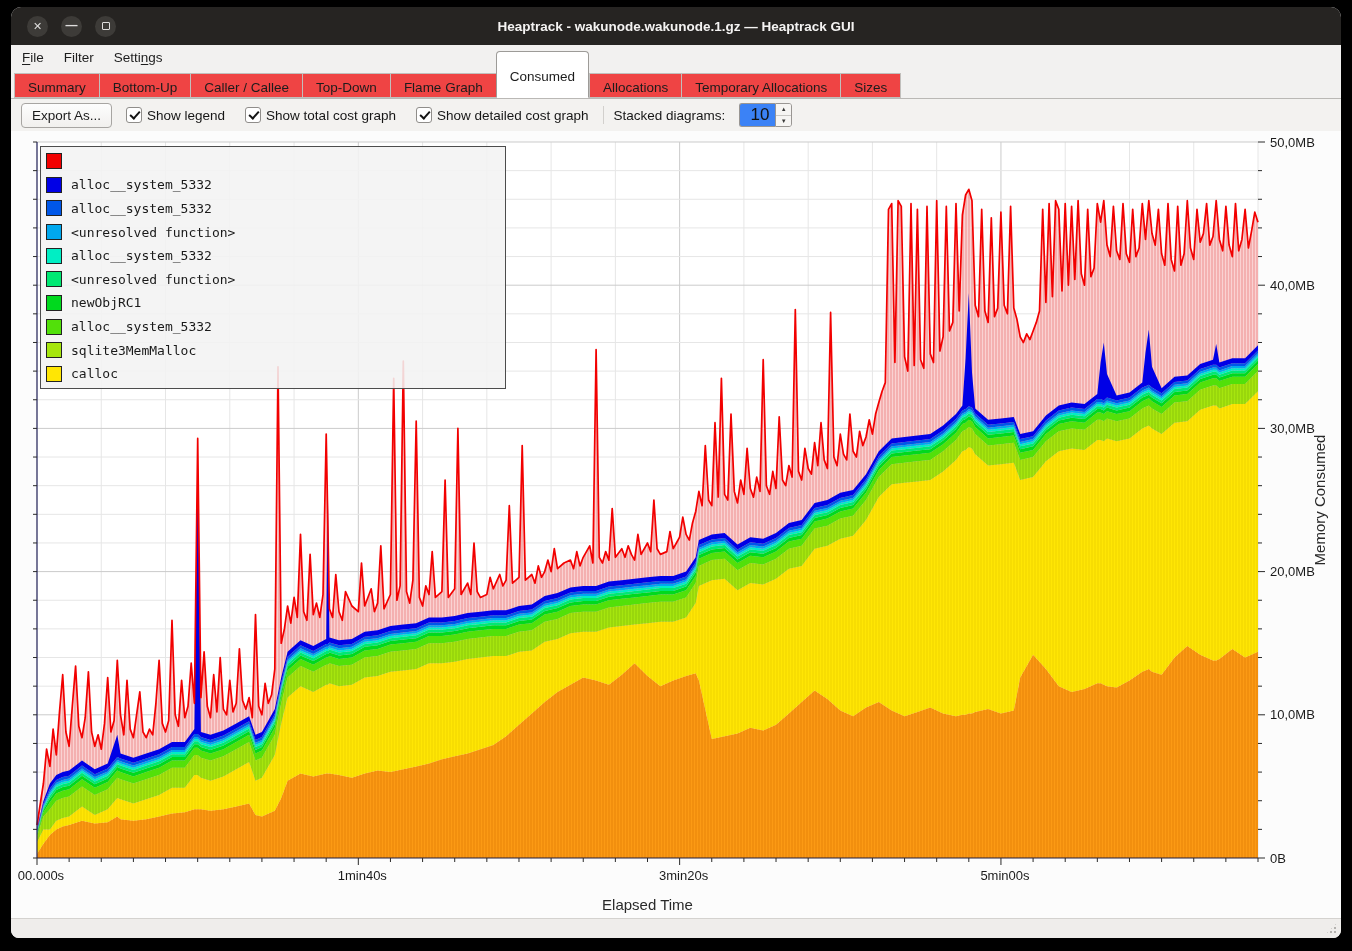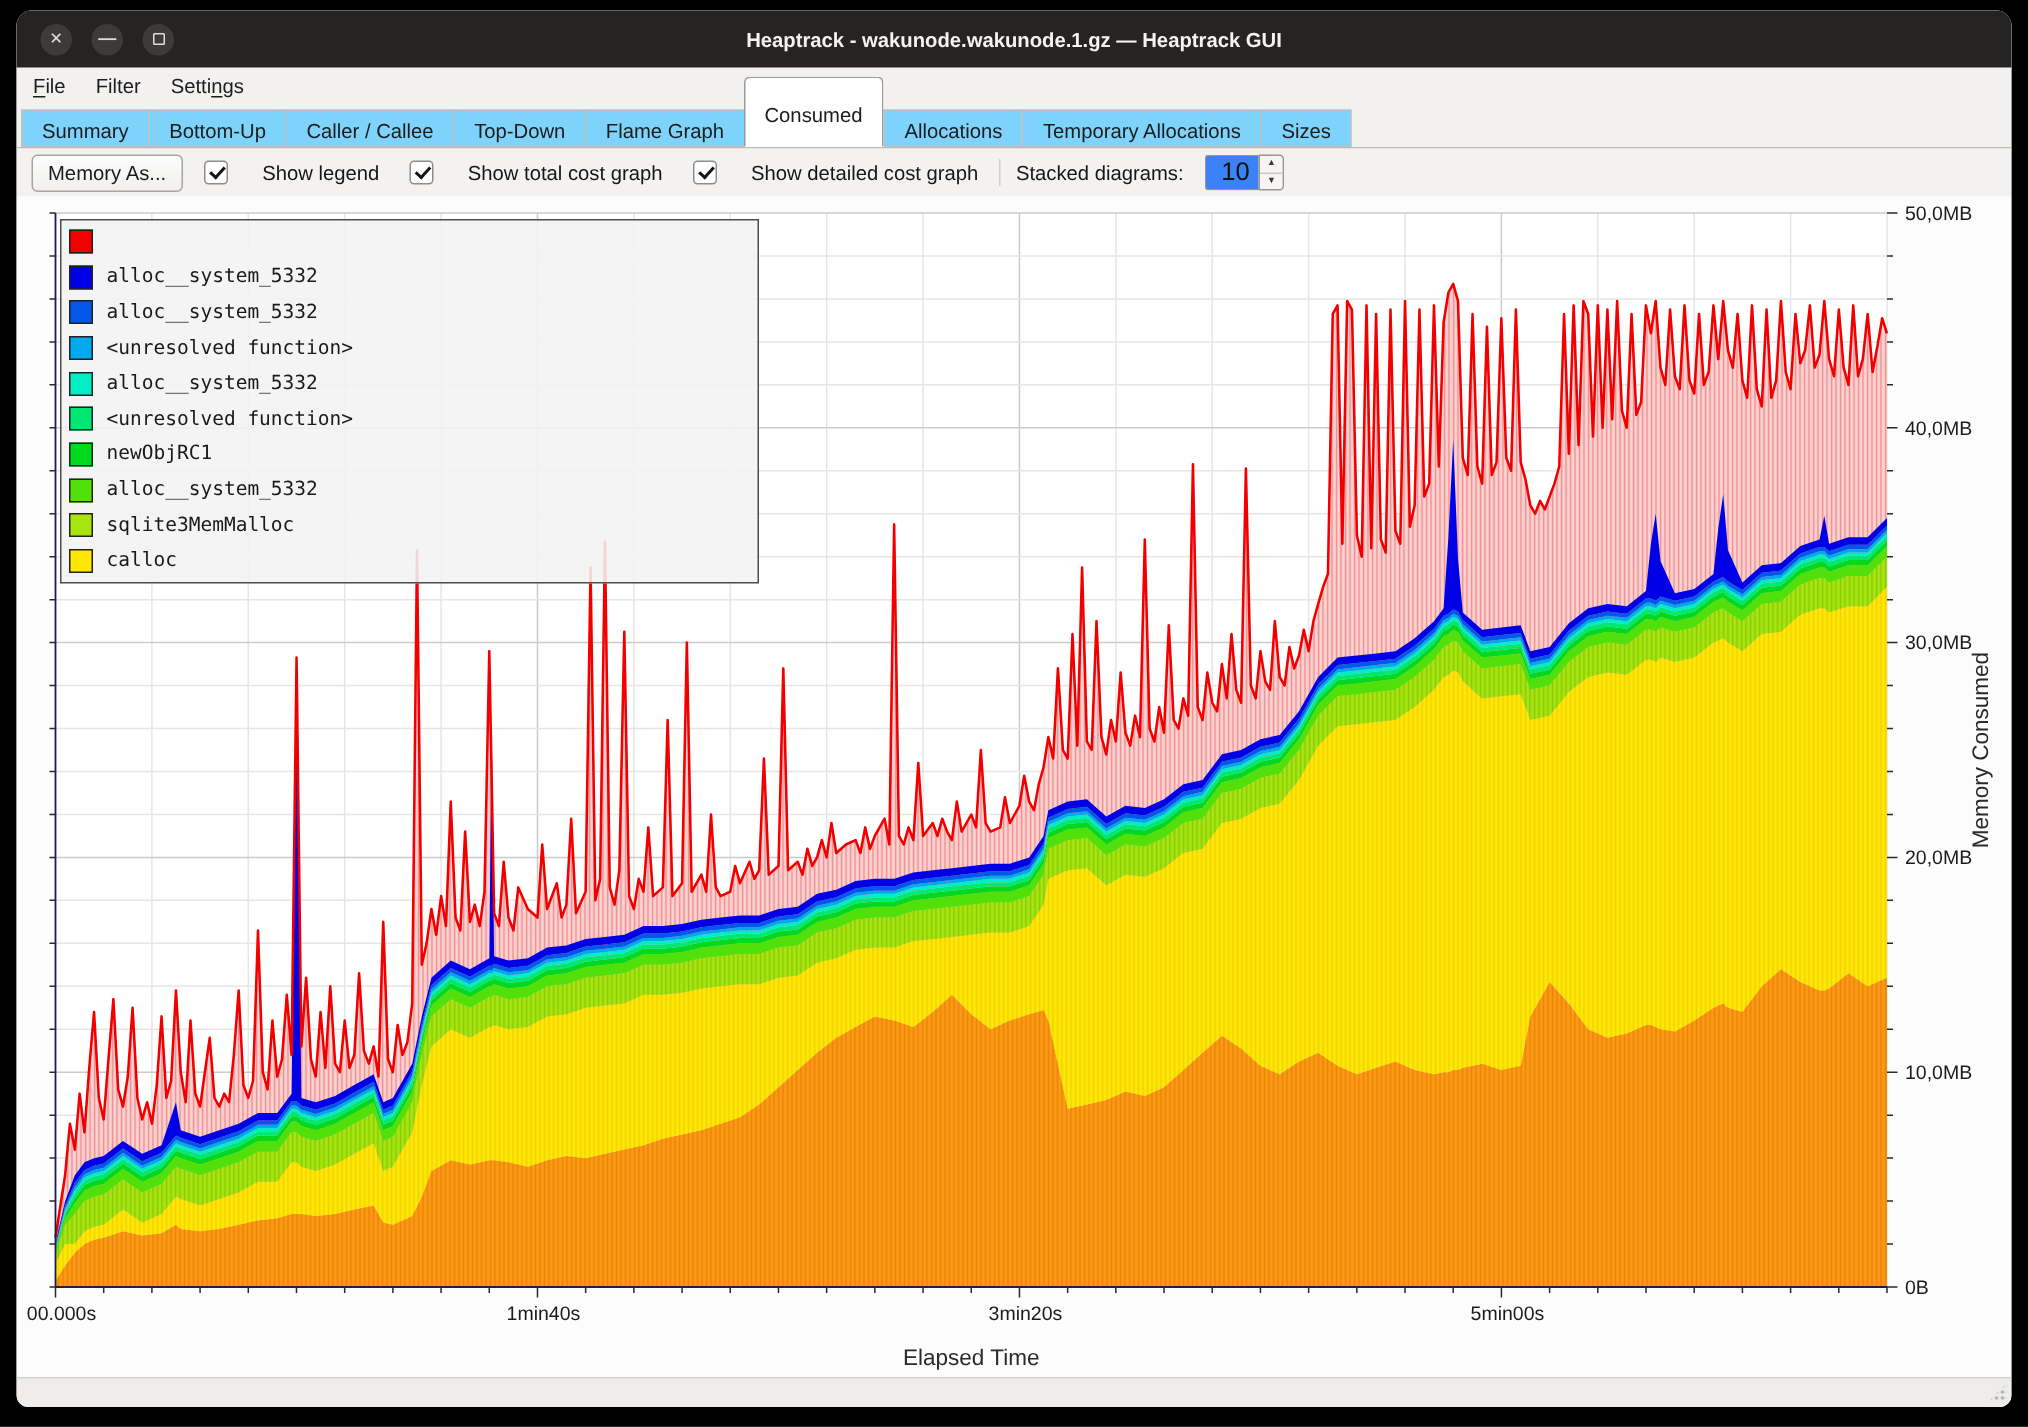--- a/index.html
+++ b/index.html
@@ -14,31 +14,31 @@
   .wbtn span{color:#dfdedd;font-size:11px;line-height:1;}
   .wbtn .minus{font-weight:bold;font-size:12px;transform:translateY(-1px);}
   .wbtn .sq{display:block;width:8px;height:8px;border:1.5px solid #dfdedd;border-radius:1px;}
   .title{color:#f4f3f2;font-size:13.5px;font-weight:bold;}
   
   .menubar{height:25px;background:#f2f1f0;display:flex;align-items:center;padding-left:1px;flex:0 0 auto;}
   .menu-item{font-size:13.5px;color:#1d1d1d;padding:2px 10px;cursor:pointer;}
   .menu-item u{text-decoration:underline;text-underline-offset:2px;}
   
   .tabbar{height:29px;background:#f2f1f0;display:flex;align-items:flex-end;padding-left:3px;border-bottom:1px solid #bab8b5;flex:0 0 auto;}
-  .tab{height:25px;margin-top:4px;padding:3px 13px 0 13px;font-size:13.5px;color:#1c1c1c;background:#7dd3fc;
+  .tab{height:25px;margin-top:4px;padding:3px 13px 0 13px;font-size:13.5px;color:#1c1c1c;background:#ef4444;
        border:1px solid #c1bfbc;border-right:none;display:flex;align-items:center;cursor:pointer;}
   .tab:last-child{border-right:1px solid #c1bfbc;}
   .tab.active{height:47px;margin-top:0;background:#ffffff;border:1px solid #9d9b98;border-radius:4px 4px 0 0;
        border-bottom:1px solid #ffffff;position:relative;z-index:2;}
   
   .toolbar{height:32px;background:#f3f2f0;display:flex;align-items:center;padding:0 10px;gap:14px;flex:0 0 auto;}
   .export-btn{font-family:"Liberation Sans",sans-serif;font-size:13.5px;color:#1b1b1b;padding:4px 10px;
        background:linear-gradient(#fdfdfd,#f1f0ee);border:1px solid #a7a5a2;border-radius:4px;cursor:pointer;}
   .cbwrap{display:flex;align-items:center;gap:20px;}
-  .cb{display:flex;align-items:center;gap:23px;cursor:pointer;}
+  .cb{display:flex;align-items:center;gap:5px;cursor:pointer;}
   .cb .box{width:16px;height:16px;background:#fff;border:1px solid #8f8d8a;border-radius:3px;position:relative;}
   .cb .box.checked::after{content:"";position:absolute;left:3px;top:3px;width:8px;height:4px;
        border-left:2px solid #141414;border-bottom:2px solid #141414;transform:rotate(-48deg);}
   .cb .cbl{font-size:13.5px;color:#161616;}
   .vsep{width:1px;height:18px;background:#d2d0cd;}
   .stk-label{font-size:13.5px;color:#161616;margin-left:-4px;}
   .spin{display:flex;align-items:stretch;height:24px;}
   .spin-val{width:36px;background:#3b82f6;border:1px solid #999693;border-right:none;border-radius:3px 0 0 3px;
        display:flex;align-items:center;justify-content:flex-end;padding-right:6px;font-size:17px;color:#111;}
   .spin-btns{width:17px;display:flex;flex-direction:column;border:1px solid #999693;border-radius:0 3px 3px 0;overflow:hidden;}
@@ -93,21 +93,21 @@
         <div class="tab">Caller / Callee</div>
         <div class="tab">Top-Down</div>
         <div class="tab">Flame Graph</div>
         <div class="tab active">Consumed</div>
         <div class="tab">Allocations</div>
         <div class="tab">Temporary Allocations</div>
         <div class="tab">Sizes</div>
       </div>
 
     <div class="toolbar">
-      <button class="export-btn">Memory As...</button>
+      <button class="export-btn">Export As...</button>
       <div id="checkboxes" class="cbwrap">
           <div class="cb">
             <span class="box checked"></span>
             <span class="cbl">Show legend</span>
           </div>
           <div class="cb">
             <span class="box checked"></span>
             <span class="cbl">Show total cost graph</span>
           </div>
           <div class="cb">

